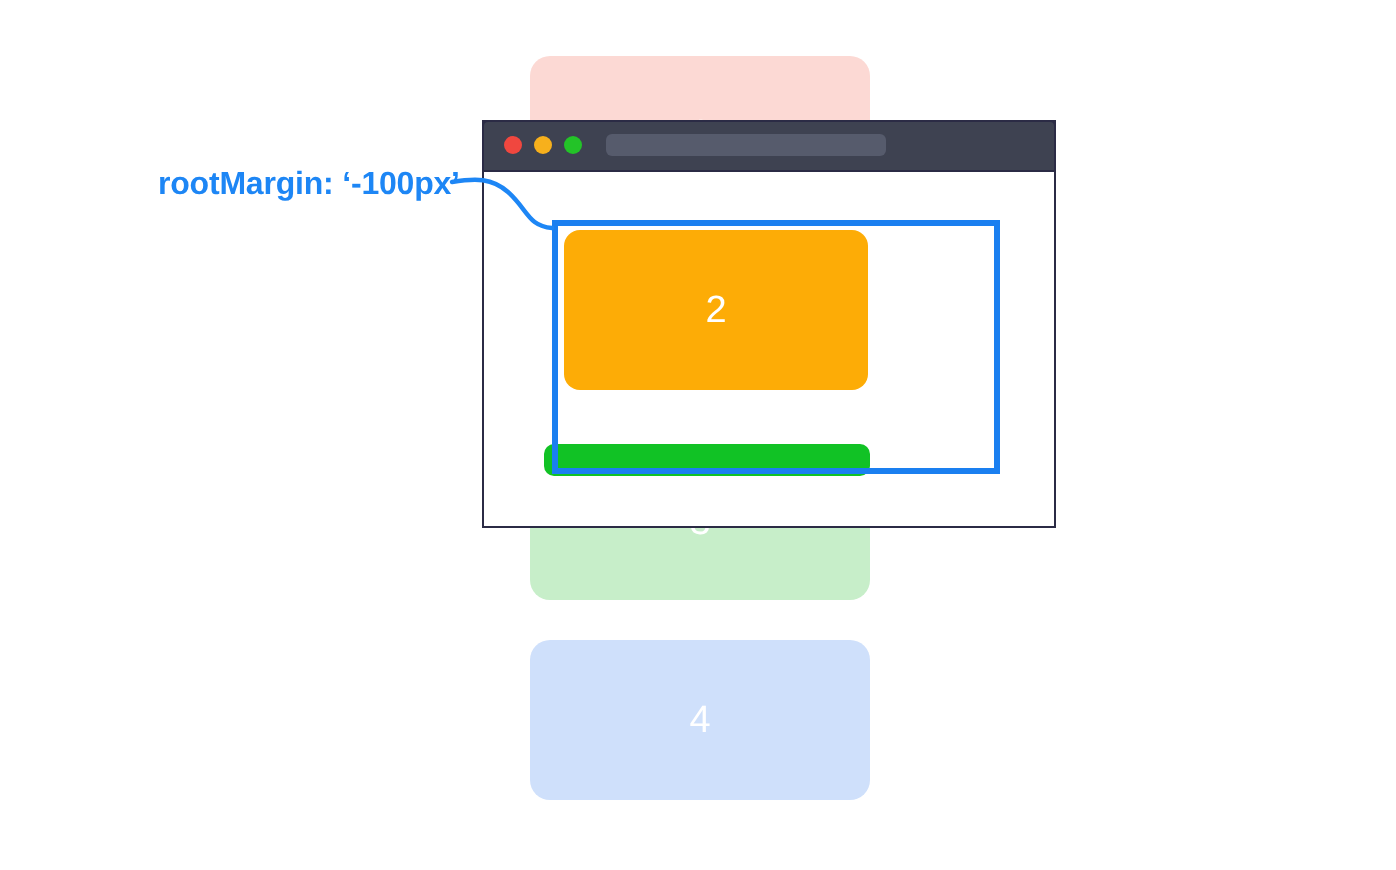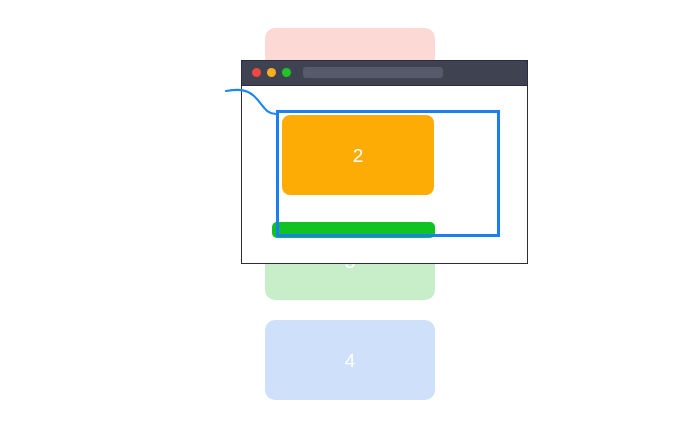--- a/index.html
+++ b/index.html
@@ -179,18 +179,19 @@
     </div>
   </div>
 
   <div class="card-2-fg">
     <span class="card-label">2</span>
   </div>
   <div class="card-3-fg"></div>
 
   <div id="rootmargin-box"></div>
 
+  <div id="annotation-label">rootMargin: ‘-100px’</div>
 
   <svg id="leader-line" viewBox="0 0 70 60">
     <path d="M 2 11 C 14 9, 22 9, 30 16 C 40 25, 40 33, 52 34" fill="none" stroke="#1d86f5" stroke-width="2.2" stroke-linecap="round"></path>
   </svg>
 
 </div>
 
 </body></html>

